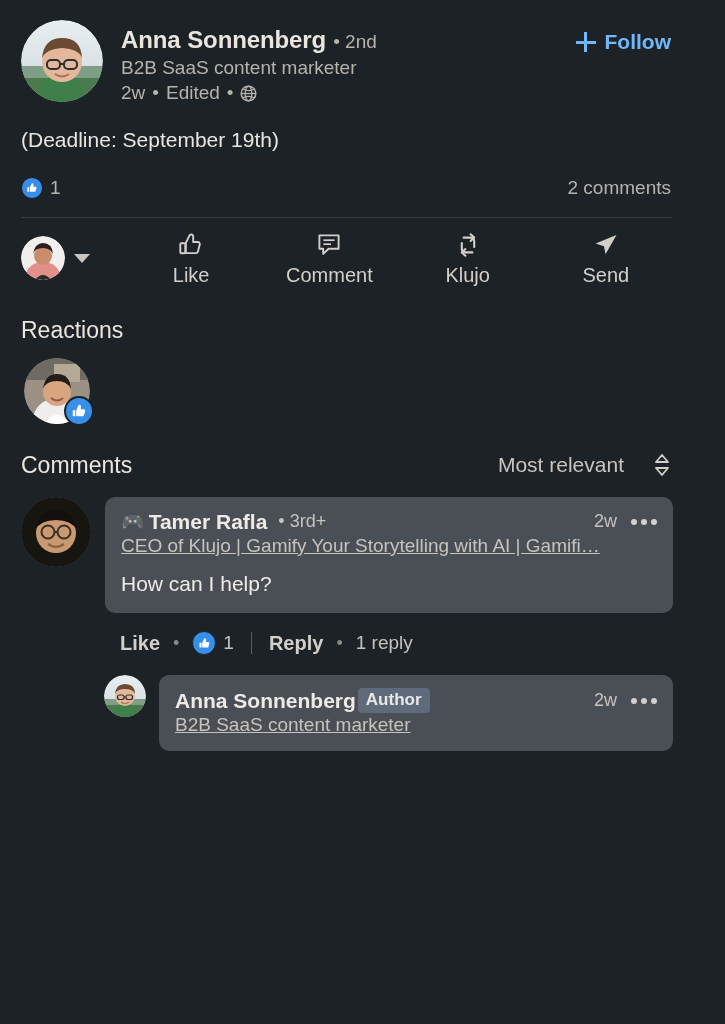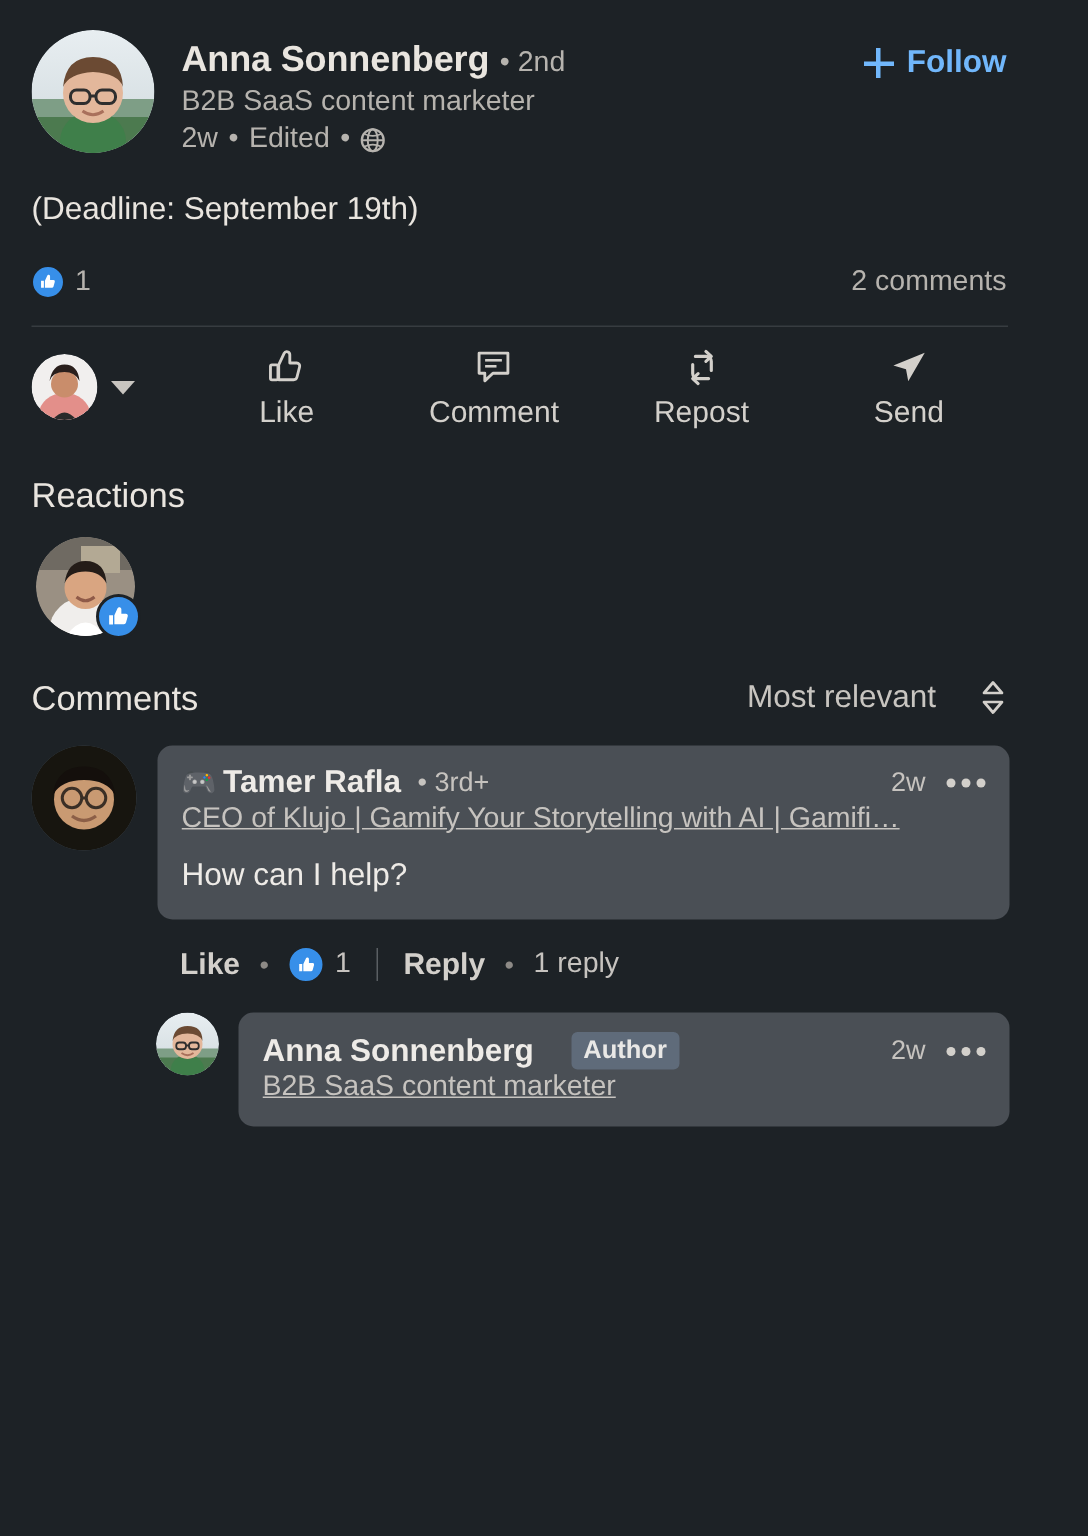--- a/index.html
+++ b/index.html
@@ -145,21 +145,21 @@
   }
   .bubble-top {
     display: flex; align-items: center; justify-content: space-between;
   }
   .commenter-line { display: flex; align-items: center; min-width: 0; }
   .emoji { font-size: 19px; margin-right: 4px; }
   .commenter-name { font-size: 21px; font-weight: bold; color: #eeebe7; }
   .commenter-degree { font-size: 18px; color: #c6c3bf; margin-left: 11px; }
   .author-badge {
     background: #5f6b7a; color: #e9e8e6; font-size: 17px; font-weight: bold;
-    border-radius: 4px; padding: 2px 8px 3px 8px; margin-left: 25px;
+    border-radius: 4px; padding: 2px 8px 3px 8px; margin-left: 2px;
   }
   .bubble-right { display: flex; align-items: center; gap: 14px; flex: none; margin-left: 12px; }
   .comment-time { font-size: 18px; color: #c6c3bf; }
   .more-icon { display: flex; gap: 4px; cursor: pointer; }
   .more-icon span {
     width: 6px; height: 6px; border-radius: 50%; background: #d3d0cb; display: block;
   }
   .commenter-title {
     font-size: 19px; color: #c6c3bf; margin-top: 1px;
     white-space: nowrap; overflow: hidden; text-overflow: ellipsis; text-decoration: underline;
@@ -306,21 +306,21 @@
       </button>
       <button class="action-btn">
         <span class="ic">
           <svg viewBox="0 0 26 26" width="26" height="26">
             <path d="M8.6 5.6 h7.2 a3.4 3.4 0 0 1 3.4 3.4 v6" fill="none" stroke="#d3d0cb" stroke-width="2.1" stroke-linecap="round"></path>
             <path d="M15.6 2.3 l3.6 3.3 -3.6 3.3" fill="none" stroke="#d3d0cb" stroke-width="2.1" stroke-linecap="round" stroke-linejoin="round"></path>
             <path d="M17.4 20.4 h-7.2 a3.4 3.4 0 0 1-3.4-3.4 v-6" fill="none" stroke="#d3d0cb" stroke-width="2.1" stroke-linecap="round"></path>
             <path d="M10.4 23.7 l-3.6-3.3 3.6-3.3" fill="none" stroke="#d3d0cb" stroke-width="2.1" stroke-linecap="round" stroke-linejoin="round"></path>
           </svg>
         </span>
-        <span class="lbl">Repost</span>
+        <span class="lbl">Klujo</span>
       </button>
       <button class="action-btn">
         <span class="ic">
           <svg viewBox="0 0 26 26" width="26" height="26">
             <path d="M23.5 3.1 L2.6 11.6 l8.4 2.6 1.5 8.0 z" fill="#d3d0cb"></path>
           </svg>
         </span>
         <span class="lbl">Send</span>
       </button>
     </div>

